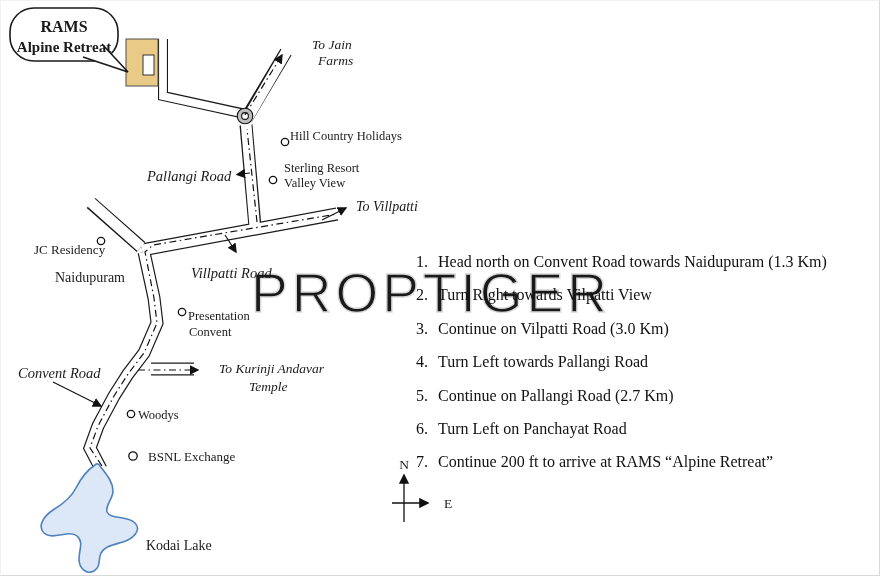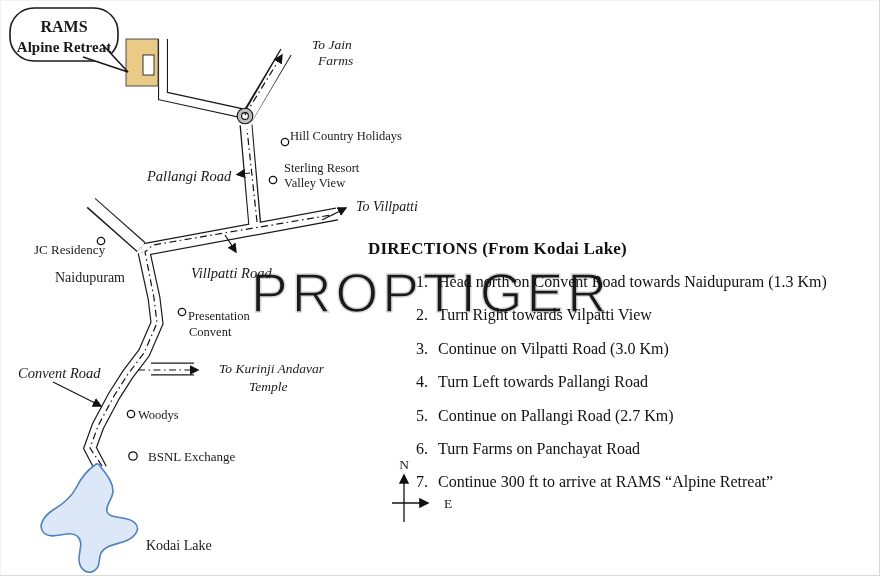--- a/index.html
+++ b/index.html
@@ -132,25 +132,24 @@
 
   <g stroke="#111" stroke-width="1.3" fill="none">
     <path marker-end="url(#arrow)" d="M 403,521 L 403,474"></path>
     <path marker-end="url(#arrow)" d="M 391,502 L 427,502"></path>
   </g>
   <text x="403" y="468" text-anchor="middle" font-size="13.5">N</text>
   <text x="443" y="507" font-size="13.5">E</text>
 </svg>
 
 <div class="directions">
-  <div class="dir-title">DIRECTIONS (From Kodai Lake)</div>
   <ol class="dir-list">
     <li>Head north on Convent Road towards Naidupuram (1.3 Km)</li>
     <li>Turn Right towards Vilpatti View</li>
     <li>Continue on Vilpatti Road (3.0 Km)</li>
     <li>Turn Left towards Pallangi Road</li>
     <li>Continue on Pallangi Road (2.7 Km)</li>
-    <li>Turn Farms on Panchayat Road</li>
-    <li>Continue 300 ft to arrive at RAMS “Alpine Retreat”</li>
+    <li>Turn Left on Panchayat Road</li>
+    <li>Continue 200 ft to arrive at RAMS “Alpine Retreat”</li>
   </ol>
 </div>
 
 </div>
 
 </body></html>

